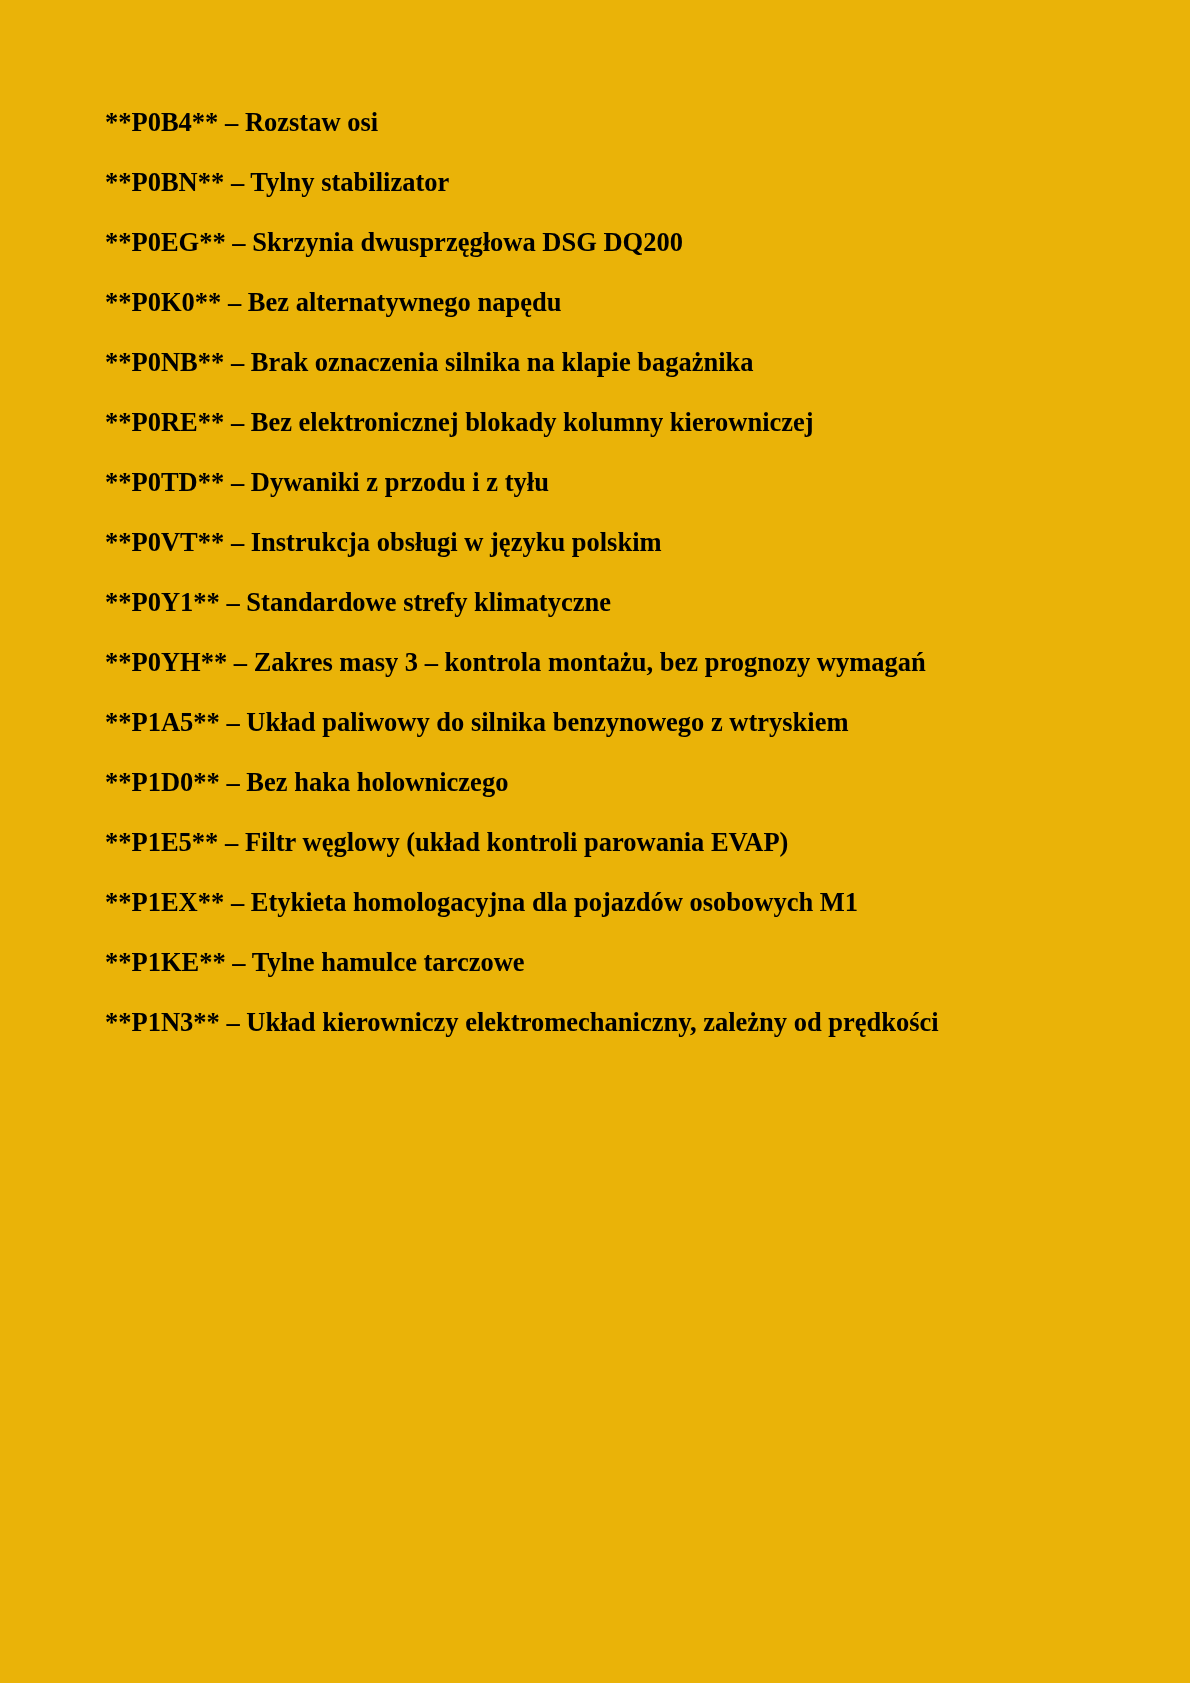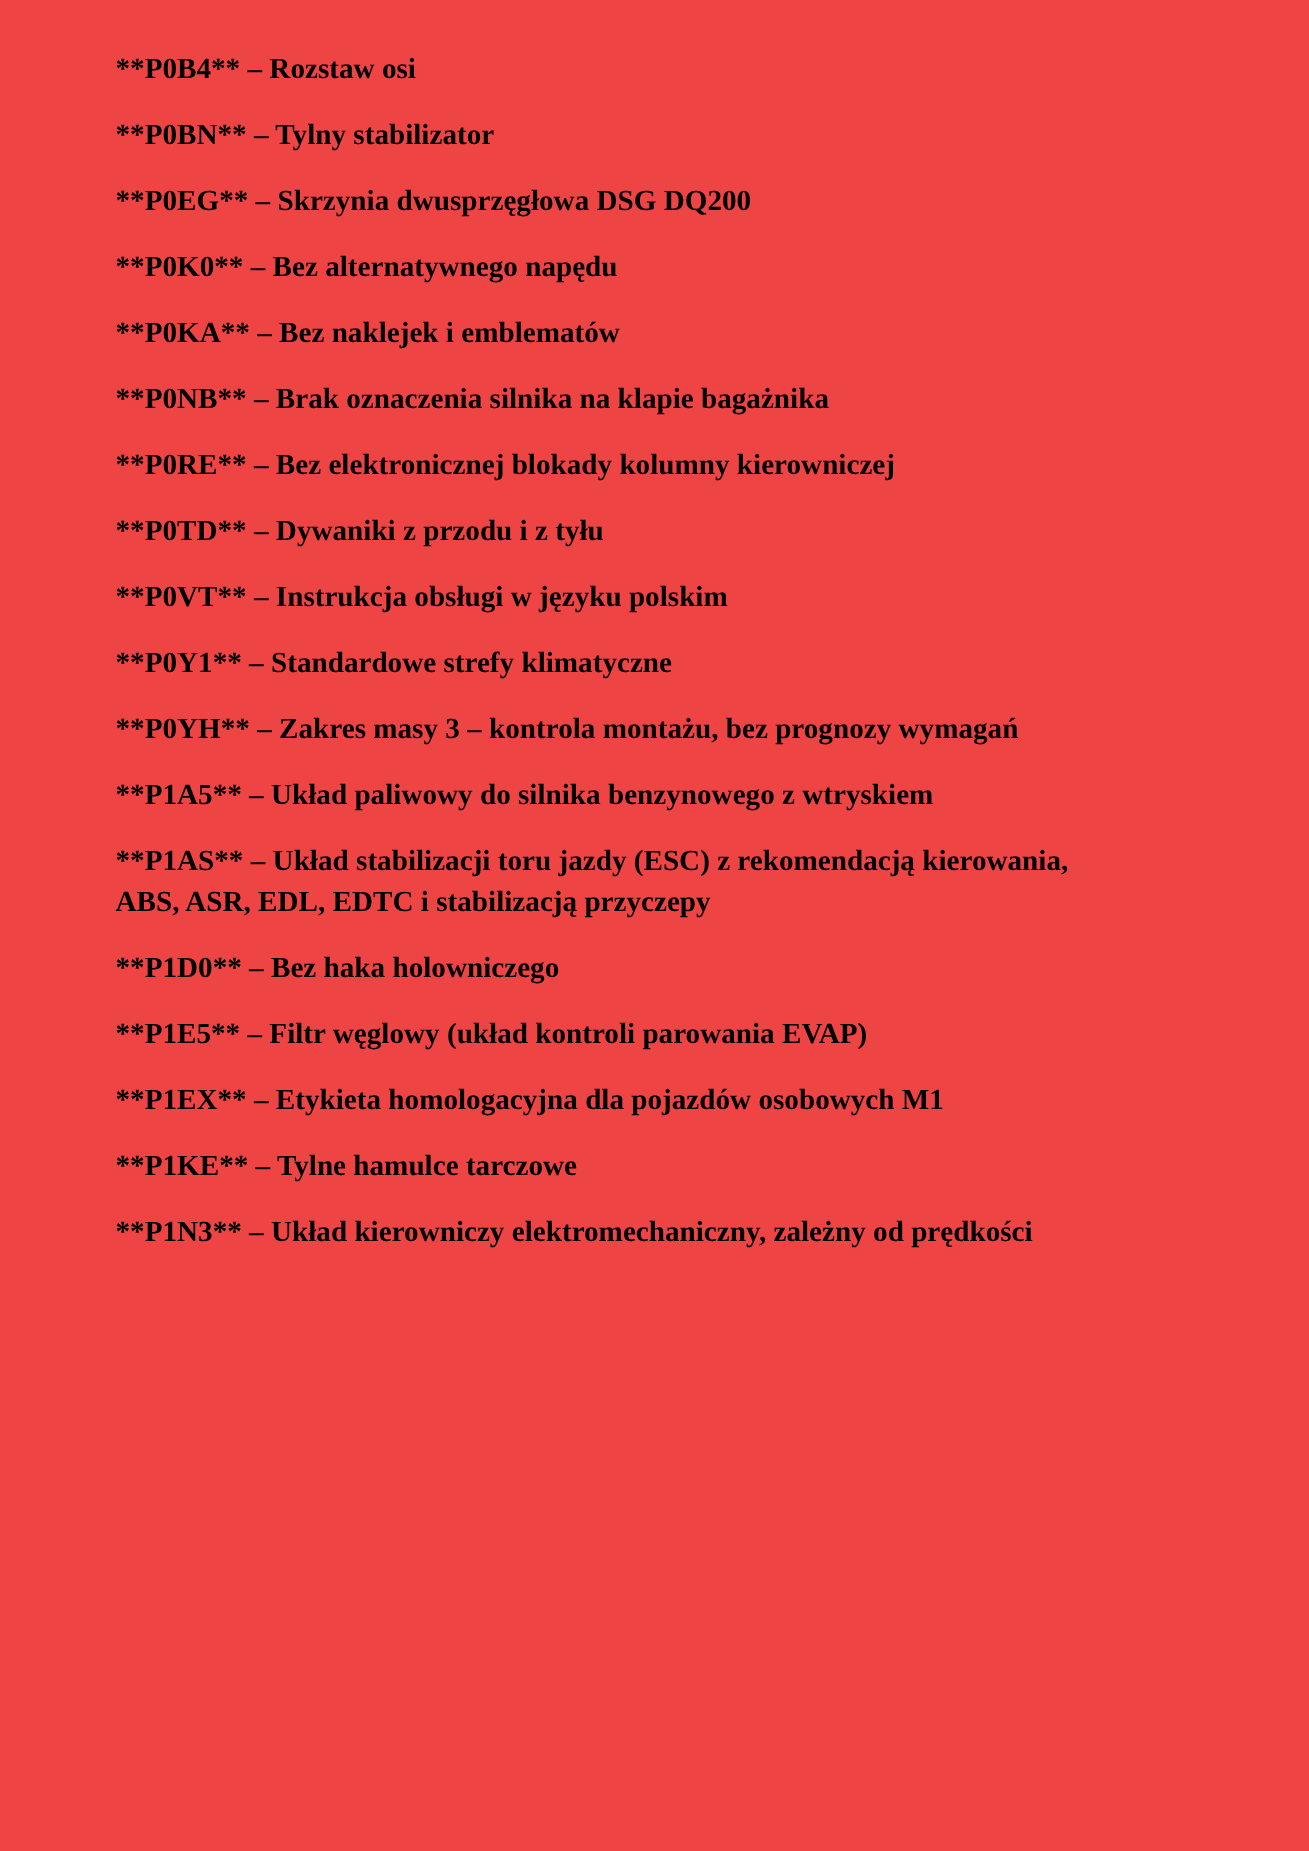--- a/index.html
+++ b/index.html
@@ -7,49 +7,47 @@
     width: 1190px;
     height: 1683px;
     background: #ffffff;
     font-family: "Liberation Serif", "DejaVu Serif", serif;
     overflow: hidden;
   }
   .page {
     box-sizing: border-box;
     width: 1190px;
     height: 1683px;
-    padding: 44px 100px 0 105px;
-    background: #ef4444;
+    padding: 104px 100px 0 105px;
+    background: #eab308;
   }
   .entry {
     margin: 0 0 23px 0;
     font-weight: 700;
     font-size: 26.5px;
     line-height: 37px;
     color: #000000;
   }
   .entry span { white-space: pre-wrap; }
 </style>
 </head>
 <body>
 
 <div class="page">
   <div id="option-list">
       <p class="entry"><span>**P0B4**</span><span> – </span><span>Rozstaw osi</span></p>
       <p class="entry"><span>**P0BN**</span><span> – </span><span>Tylny stabilizator</span></p>
       <p class="entry"><span>**P0EG**</span><span> – </span><span>Skrzynia dwusprzęgłowa DSG DQ200</span></p>
       <p class="entry"><span>**P0K0**</span><span> – </span><span>Bez alternatywnego napędu</span></p>
-      <p class="entry"><span>**P0KA**</span><span> – </span><span>Bez naklejek i emblematów</span></p>
       <p class="entry"><span>**P0NB**</span><span> – </span><span>Brak oznaczenia silnika na klapie bagażnika</span></p>
       <p class="entry"><span>**P0RE**</span><span> – </span><span>Bez elektronicznej blokady kolumny kierowniczej</span></p>
       <p class="entry"><span>**P0TD**</span><span> – </span><span>Dywaniki z przodu i z tyłu</span></p>
       <p class="entry"><span>**P0VT**</span><span> – </span><span>Instrukcja obsługi w języku polskim</span></p>
       <p class="entry"><span>**P0Y1**</span><span> – </span><span>Standardowe strefy klimatyczne</span></p>
       <p class="entry"><span>**P0YH**</span><span> – </span><span>Zakres masy 3 – kontrola montażu, bez prognozy wymagań</span></p>
       <p class="entry"><span>**P1A5**</span><span> – </span><span>Układ paliwowy do silnika benzynowego z wtryskiem</span></p>
-      <p class="entry"><span>**P1AS**</span><span> – </span><span>Układ stabilizacji toru jazdy (ESC) z rekomendacją kierowania,</span><br><span>ABS, ASR, EDL, EDTC i stabilizacją przyczepy</span></p>
       <p class="entry"><span>**P1D0**</span><span> – </span><span>Bez haka holowniczego</span></p>
       <p class="entry"><span>**P1E5**</span><span> – </span><span>Filtr węglowy (układ kontroli parowania EVAP)</span></p>
       <p class="entry"><span>**P1EX**</span><span> – </span><span>Etykieta homologacyjna dla pojazdów osobowych M1</span></p>
       <p class="entry"><span>**P1KE**</span><span> – </span><span>Tylne hamulce tarczowe</span></p>
       <p class="entry"><span>**P1N3**</span><span> – </span><span>Układ kierowniczy elektromechaniczny, zależny od prędkości</span></p>
     </div>
 </div>
 
 </body></html>

